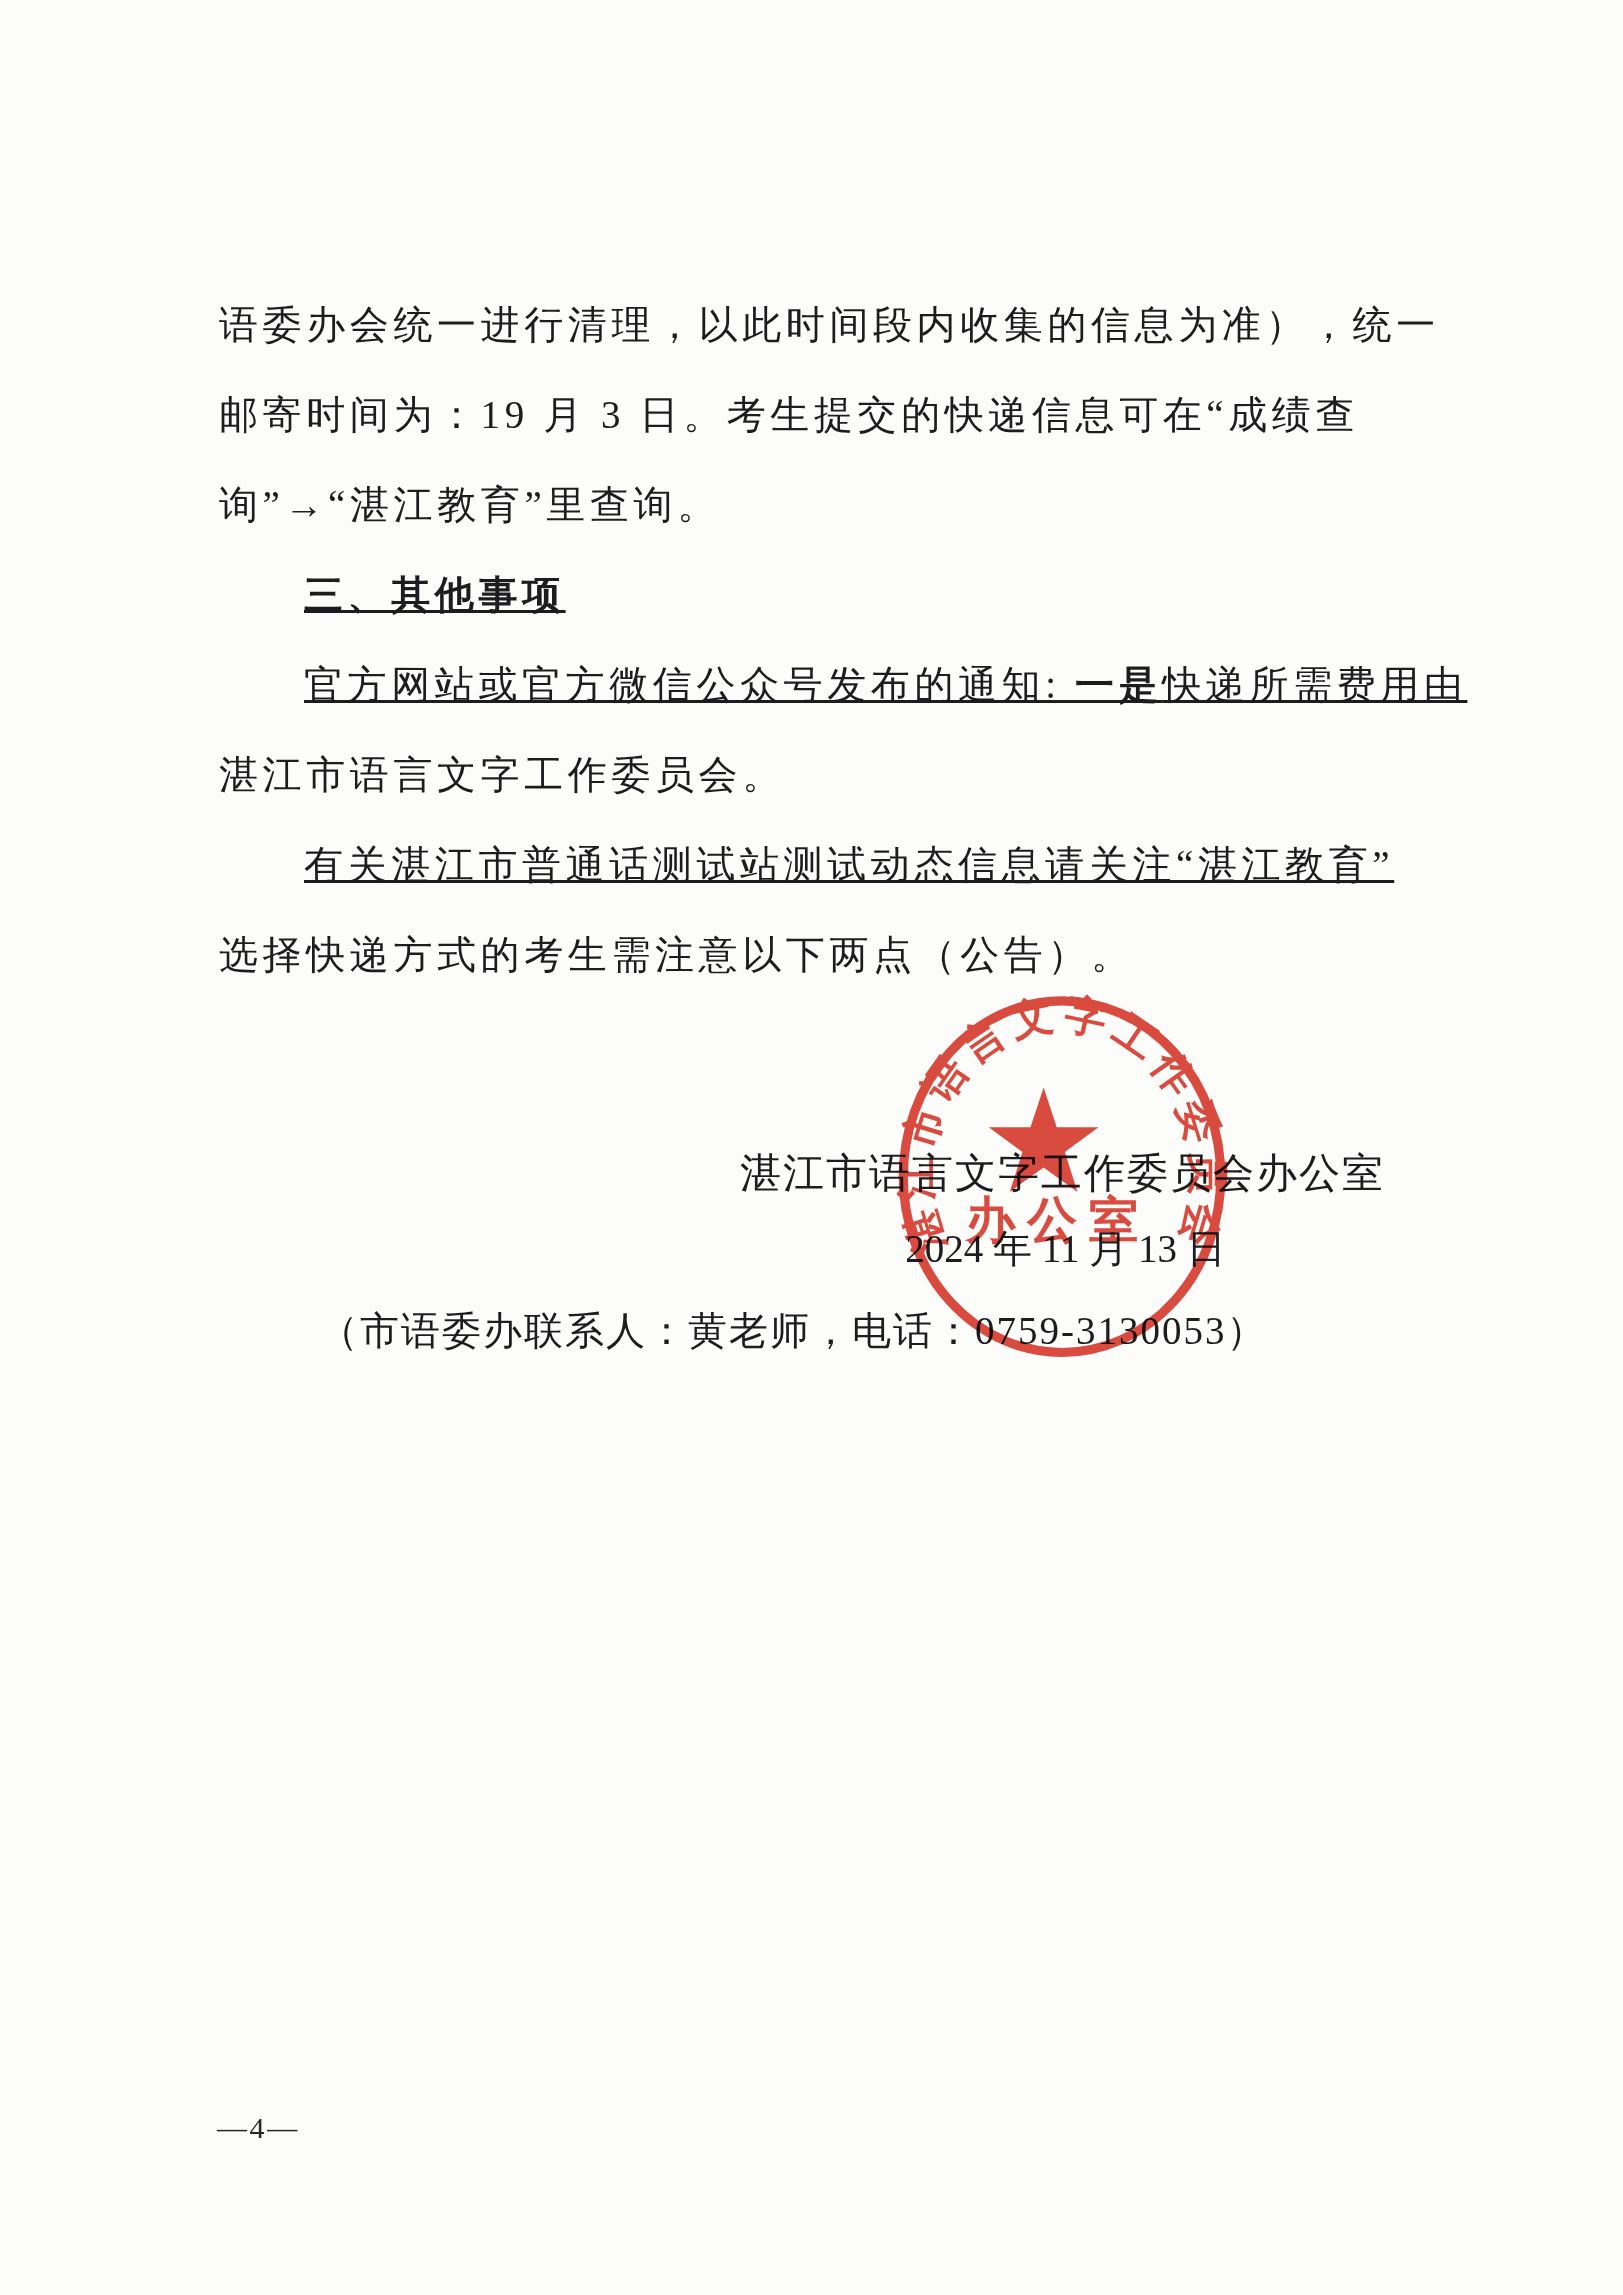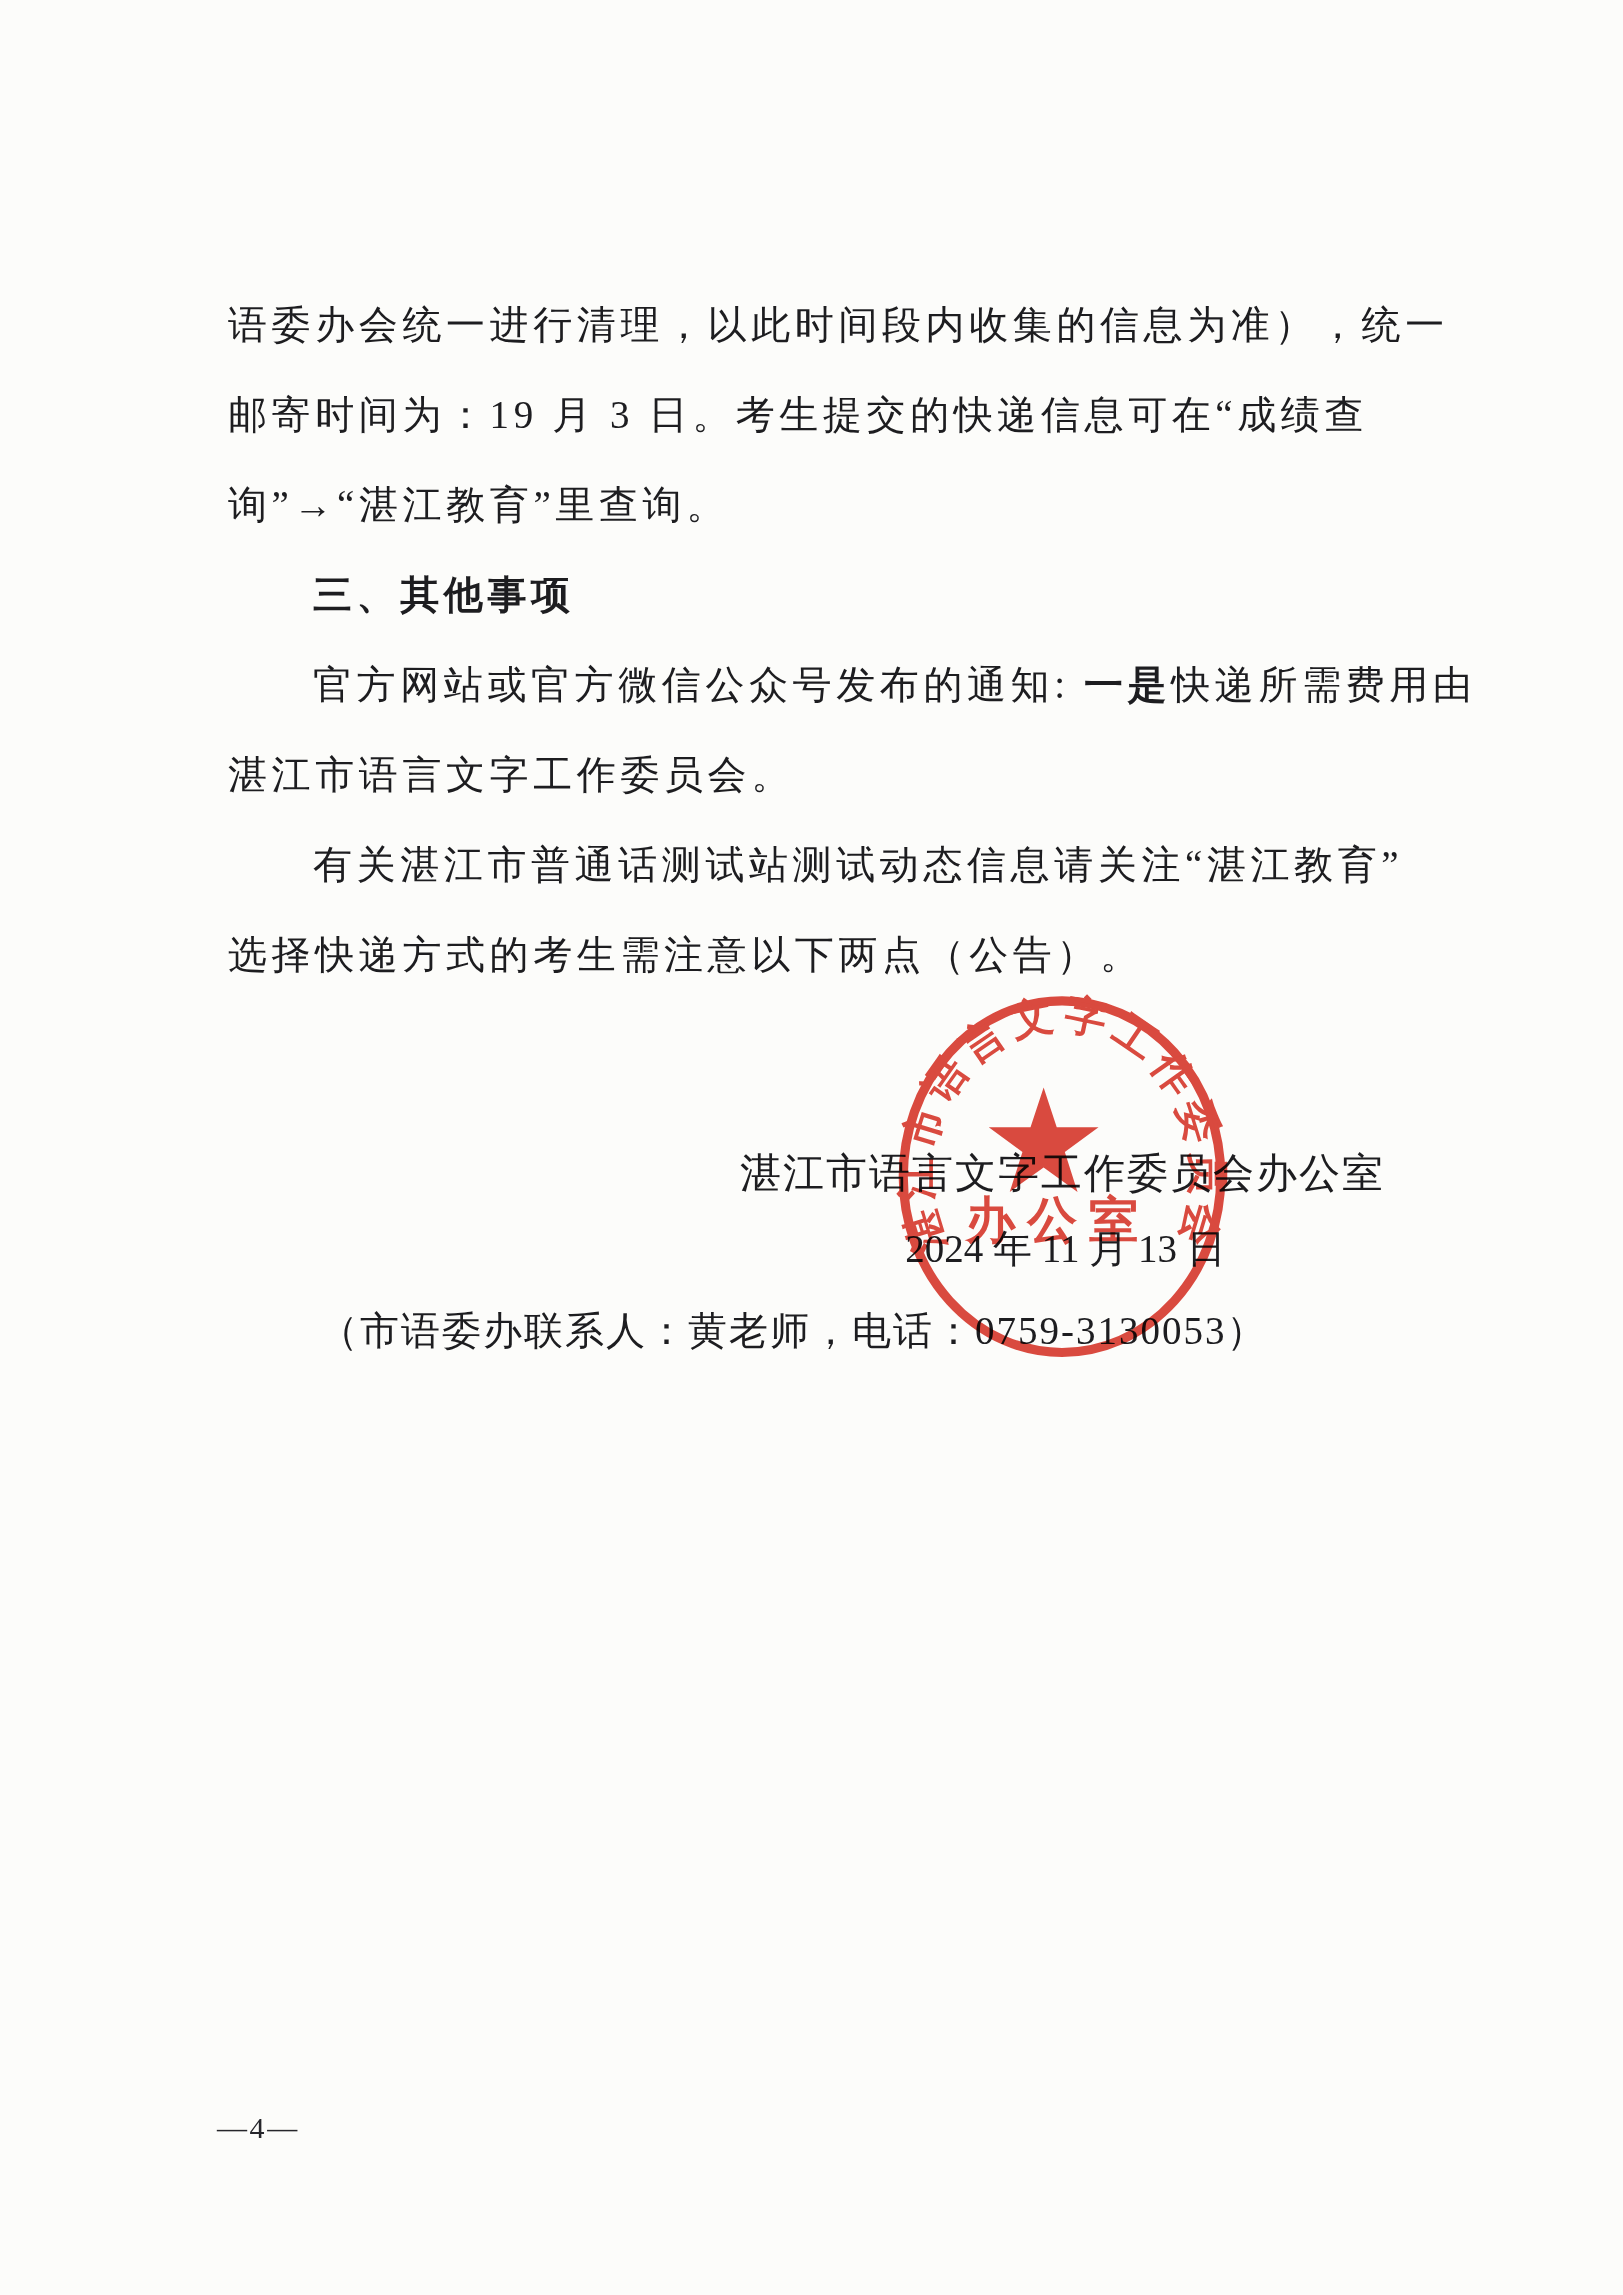--- a/index.html
+++ b/index.html
@@ -6,28 +6,28 @@
   .page{
     position:relative;
     width:1623px;height:2295px;
     background:#fcfcfa;
     font-family:"Liberation Serif","DejaVu Sans",serif;
     color:#1d1d20;
     overflow:hidden;
   }
   
   .body-text{
-    position:absolute;left:228px;top:280px;width:1186px;
+    position:absolute;left:219px;top:280px;width:1186px;
   }
   .line{
     height:90px;line-height:90px;
     font-size:39px;letter-spacing:4.6px;
     white-space:nowrap;
   }
-  .line.indent{padding-left:85px;}
+  .line.indent{padding-left:85px;text-decoration:underline;}
   .line .b{
     font-weight:700;
     font-family:"Liberation Sans","DejaVu Sans",sans-serif;
   }
   .line.heading span{
     font-weight:700;
     font-family:"Liberation Sans","DejaVu Sans",sans-serif;
   }
   
   .sig{

